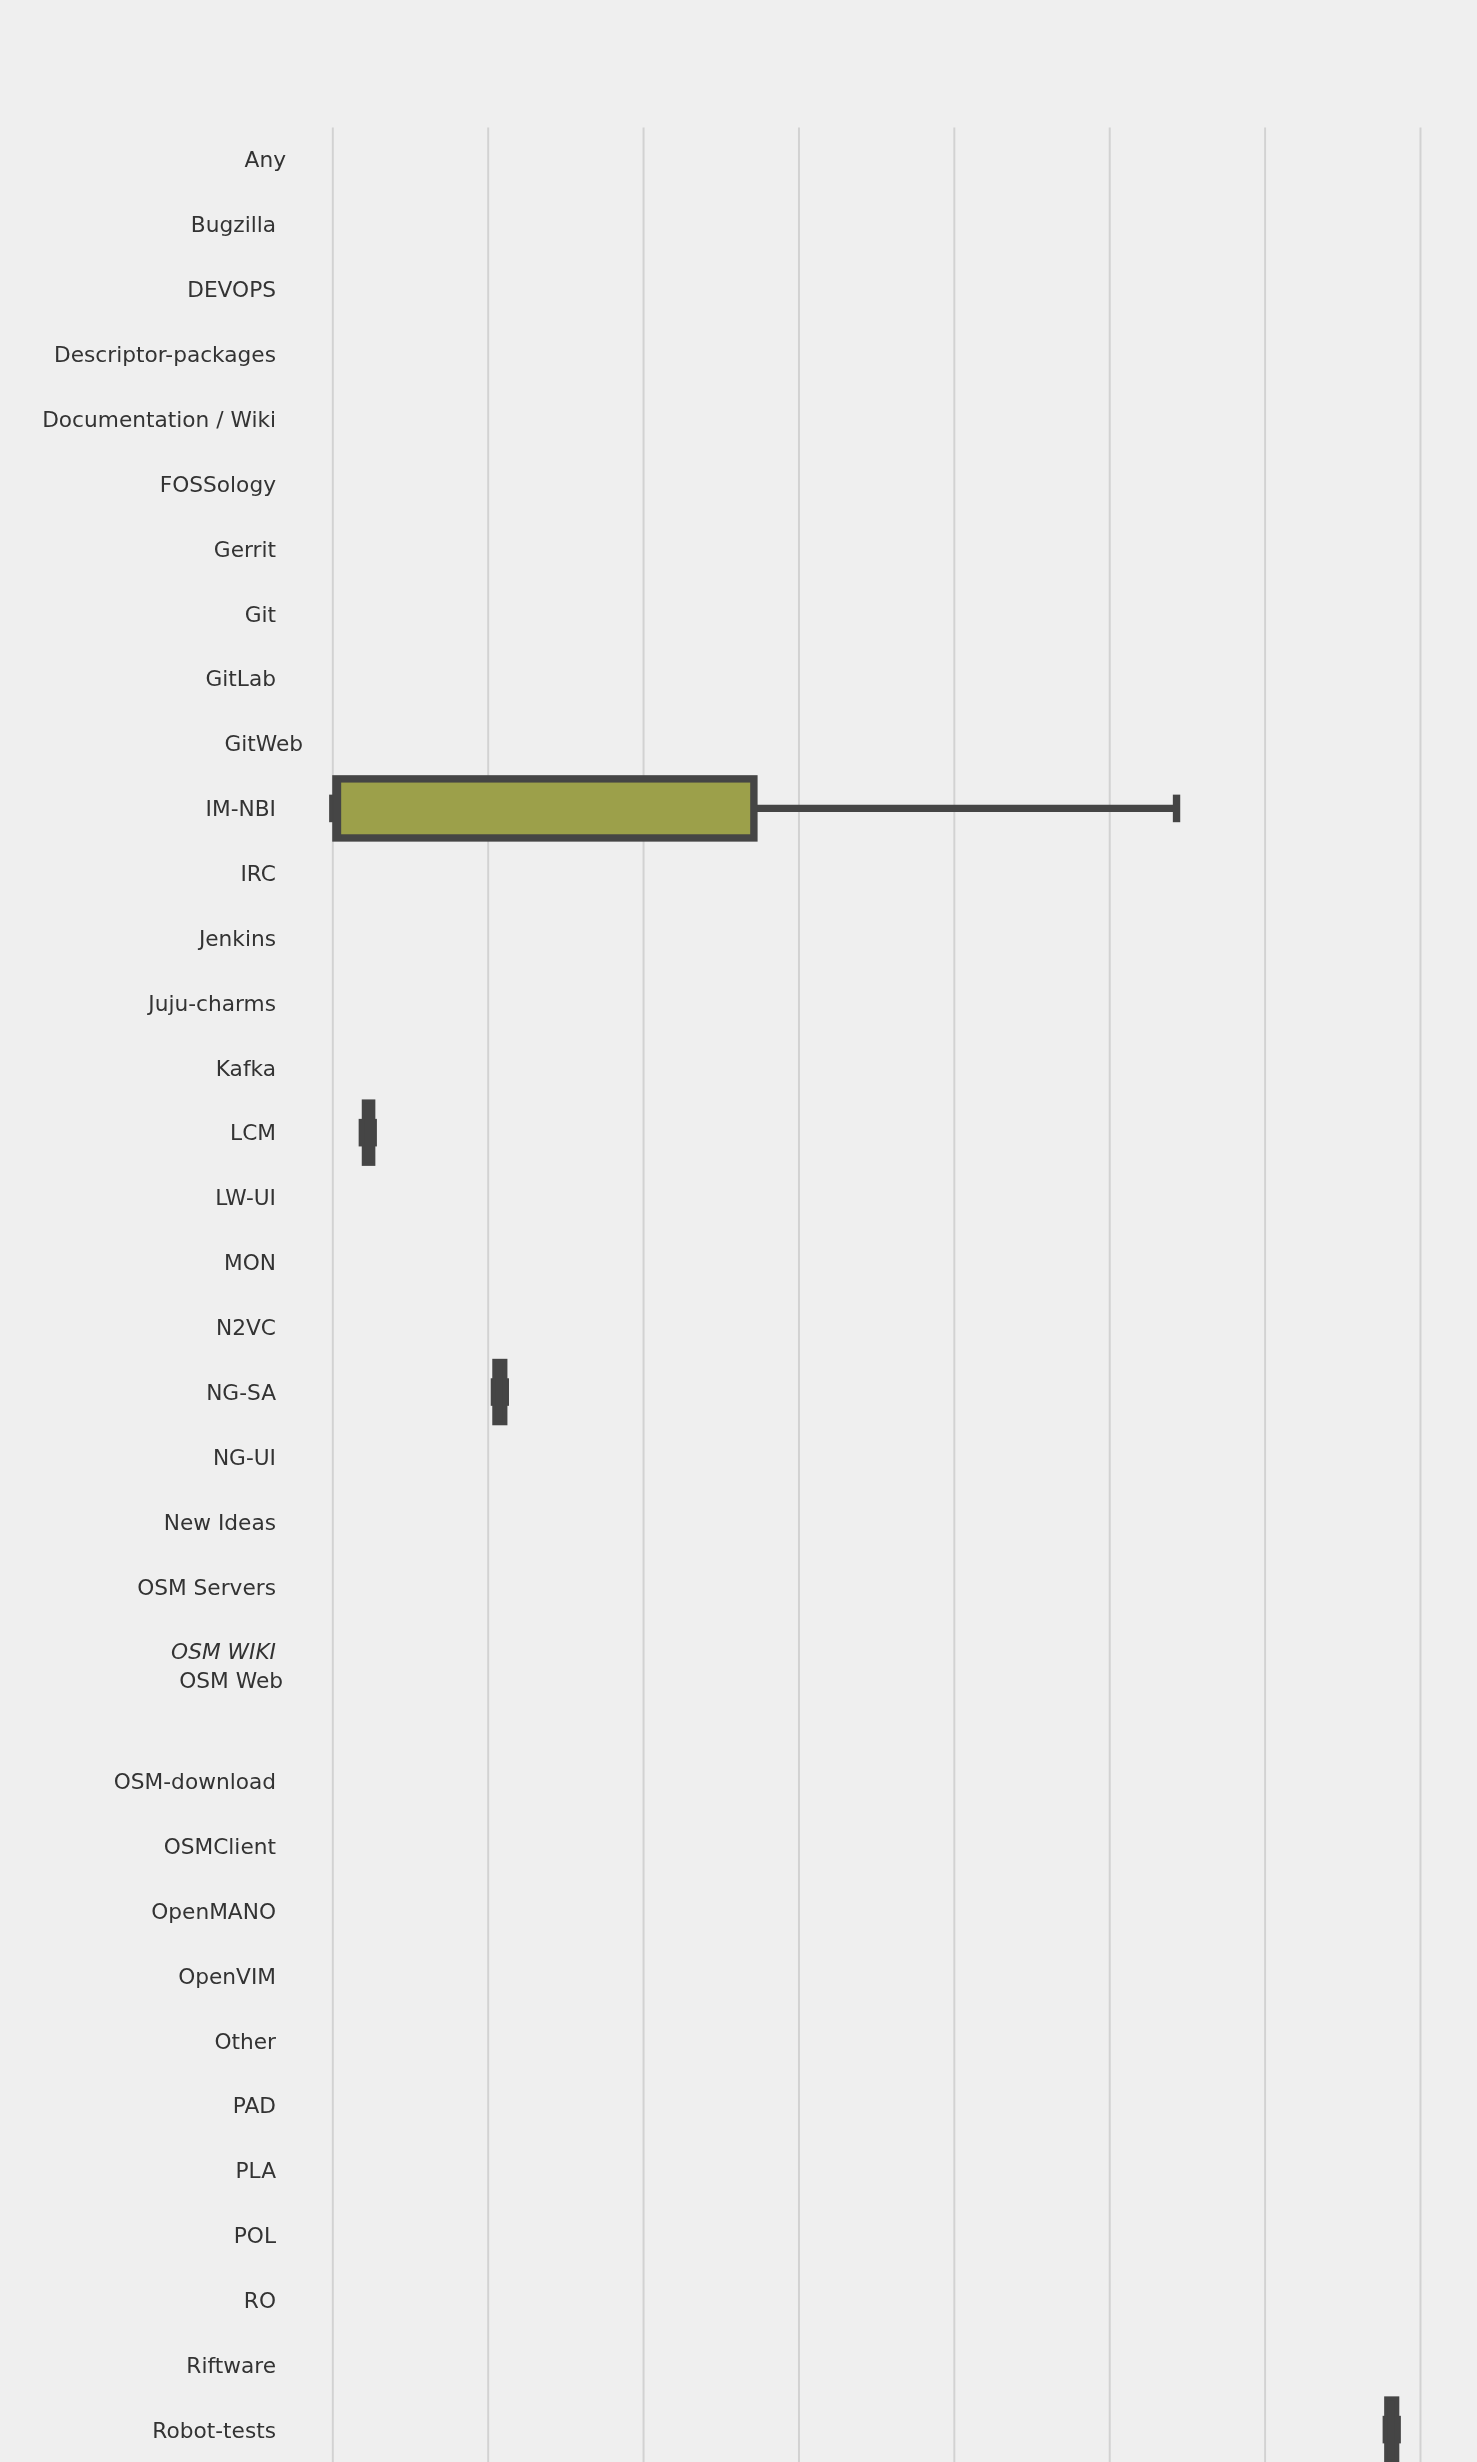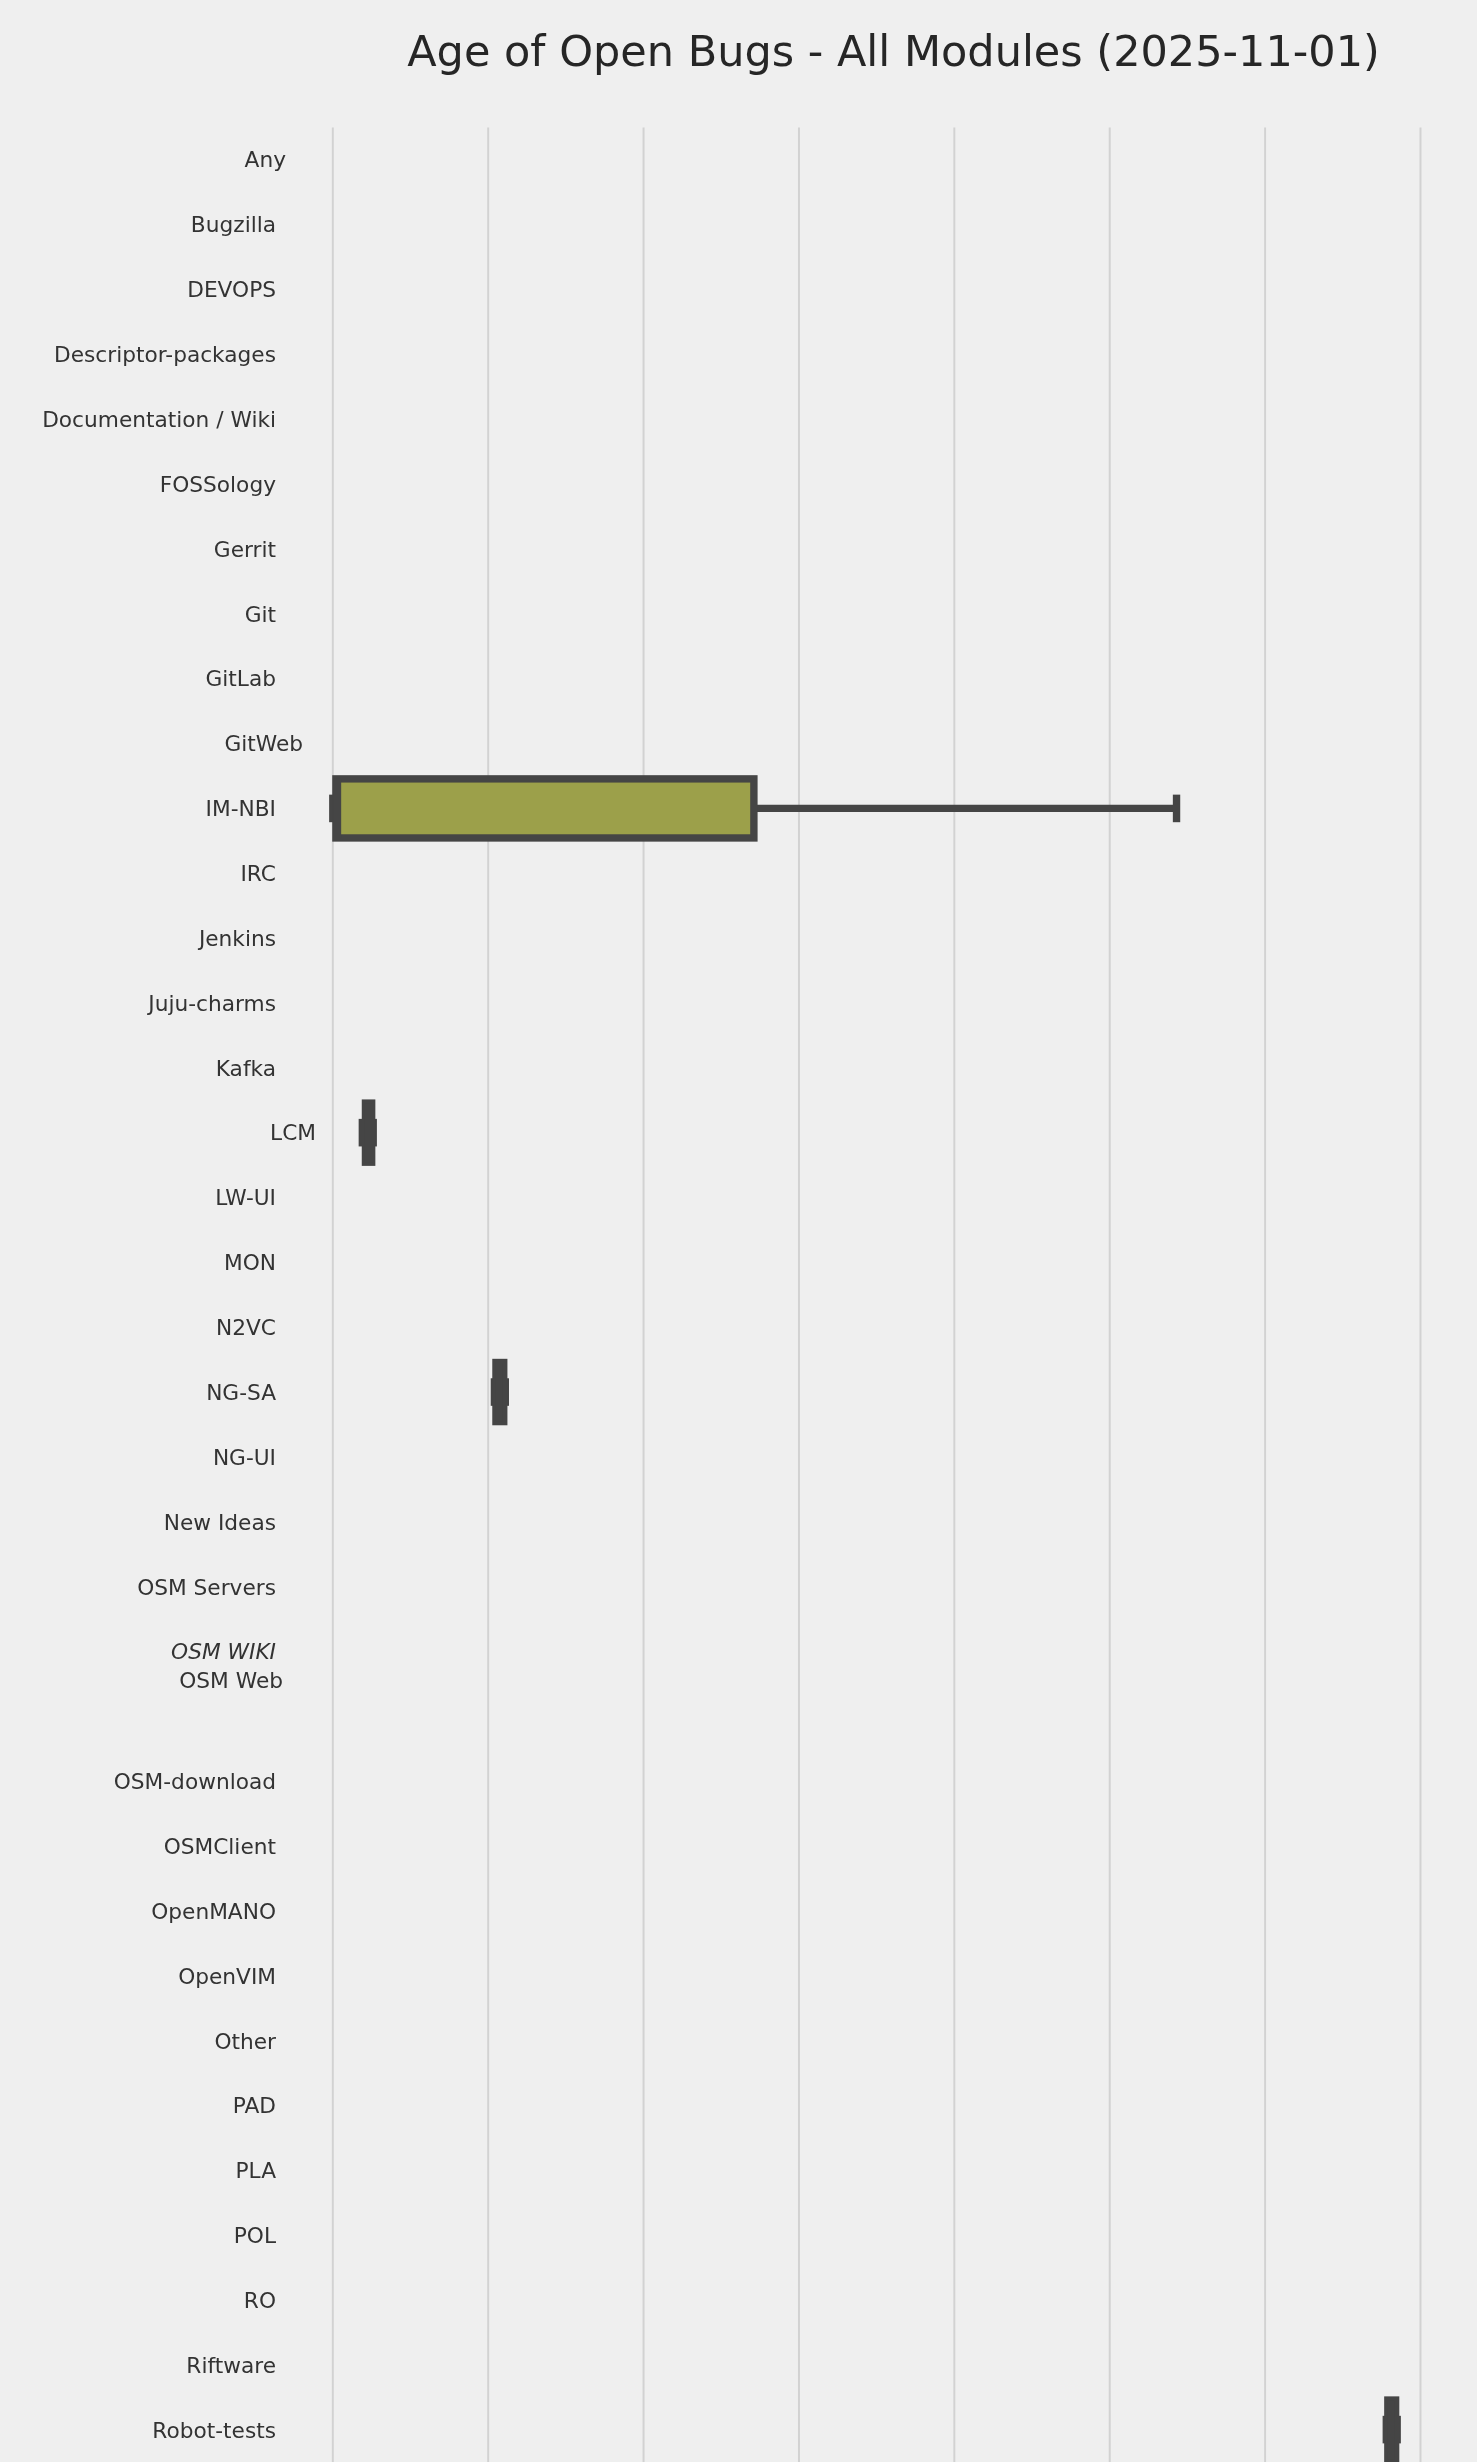--- a/index.html
+++ b/index.html
@@ -41,21 +41,20 @@
     color: #333333;
     transform: translateY(-50%);
     white-space: nowrap;
   }
   #x-axis-ticks { position: absolute; left: 0; top: 0; }
 </style>
 </head>
 <body>
 
 <div id="figure">
-  <div id="chart-title">Age of Open Bugs - All Modules (2025-11-01)</div>
   <svg id="plot-svg" viewBox="0 0 3000 6000" xmlns="http://www.w3.org/2000/svg">
       <line x1="676" x2="676" y1="258" y2="5790" stroke="#d2d2d2" stroke-width="4"></line>
       <line x1="991.6" x2="991.6" y1="258" y2="5790" stroke="#d2d2d2" stroke-width="4"></line>
       <line x1="1307.2" x2="1307.2" y1="258" y2="5790" stroke="#d2d2d2" stroke-width="4"></line>
       <line x1="1622.8000000000002" x2="1622.8000000000002" y1="258" y2="5790" stroke="#d2d2d2" stroke-width="4"></line>
       <line x1="1938.4" x2="1938.4" y1="258" y2="5790" stroke="#d2d2d2" stroke-width="4"></line>
       <line x1="2254" x2="2254" y1="258" y2="5790" stroke="#d2d2d2" stroke-width="4"></line>
       <line x1="2569.6000000000004" x2="2569.6000000000004" y1="258" y2="5790" stroke="#d2d2d2" stroke-width="4"></line>
       <line x1="2885.2000000000003" x2="2885.2000000000003" y1="258" y2="5790" stroke="#d2d2d2" stroke-width="4"></line>
       <line x1="676" x2="682.312" y1="1641" y2="1641" stroke="#454545" stroke-width="15"></line>
@@ -92,21 +91,21 @@
       <div class="y-label" style="top: 484px;">FOSSology</div>
       <div class="y-label" style="top: 549px;">Gerrit</div>
       <div class="y-label" style="top: 614px;">Git</div>
       <div class="y-label" style="top: 678px;">GitLab</div>
       <div class="y-label" style="top: 743px; margin-left: 27px;">GitWeb</div>
       <div class="y-label" style="top: 808px;">IM-NBI</div>
       <div class="y-label" style="top: 873px;">IRC</div>
       <div class="y-label" style="top: 938px;">Jenkins</div>
       <div class="y-label" style="top: 1003px;">Juju-charms</div>
       <div class="y-label" style="top: 1068px;">Kafka</div>
-      <div class="y-label" style="top: 1132px; padding-left: 40px;">LCM</div>
+      <div class="y-label" style="top: 1132px;">LCM</div>
       <div class="y-label" style="top: 1197px;">LW-UI</div>
       <div class="y-label" style="top: 1262px;">MON</div>
       <div class="y-label" style="top: 1327px;">N2VC</div>
       <div class="y-label" style="top: 1392px;">NG-SA</div>
       <div class="y-label" style="top: 1457px;">NG-UI</div>
       <div class="y-label" style="top: 1522px;">New Ideas</div>
       <div class="y-label" style="top: 1587px;">OSM Servers</div>
       <div class="y-label" style="top: 1651px; font-style: italic;">OSM WIKI</div>
       <div class="y-label" style="top: 1680px; padding-left: 7px;">OSM Web</div>
       <div class="y-label" style="top: 1781px;">OSM-download</div>

